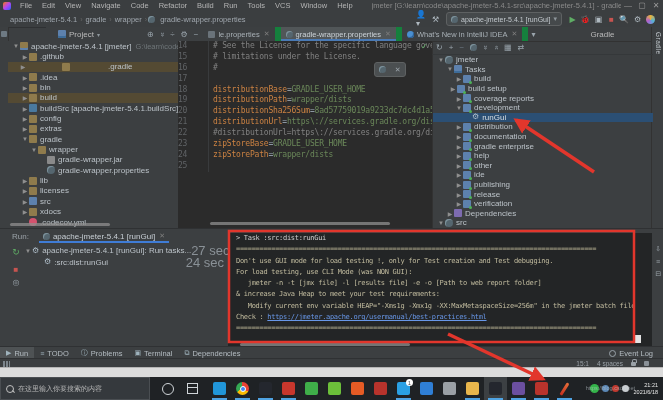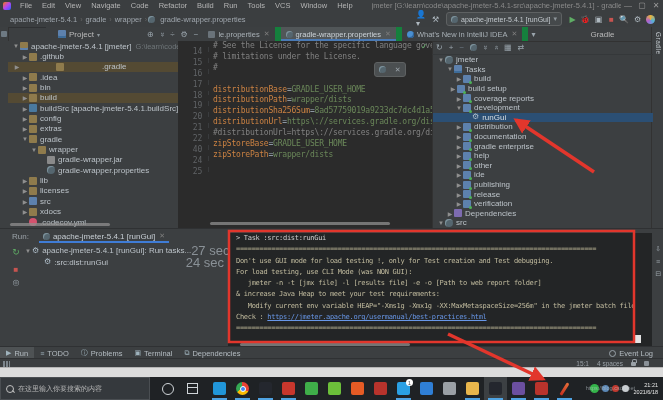--- a/index.html
+++ b/index.html
@@ -58,21 +58,21 @@
   .ticn.yml{border-radius:50%;background:#d4526e;}
   .ticn.tasks{background:#5d81ad;box-shadow:inset 0 -2px 0 #3d6c99;}
   .ticn.taskfolder{background:#5d81ad;}
   .ticn.taskfolder::after{content:"";position:absolute;right:-1px;bottom:-1px;width:3px;height:3px;border-radius:50%;background:#4db157;}
   .ticn.deps{background:#7d6bb0;}
   .gear-glyph{color:#aebdc9;font-size:8px;margin-right:3px;line-height:8px;}
   .sbar{position:absolute;background:#8f8f8f;border-radius:2px;opacity:.75;}
   
   #editor{left:178px;top:41px;width:254px;height:187px;background:#2b2b2b;overflow:hidden;font-family:"DejaVu Sans Mono",monospace;font-size:8px;letter-spacing:-0.2px;}
   .eline{display:flex;height:10.9px;line-height:10.9px;white-space:pre;}
-  .lno{width:24px;flex:none;text-align:right;padding-right:6px;color:#606366;border-right:1px solid #393b3d;margin-top:6px;}
+  .lno{width:24px;flex:none;text-align:left;padding-right:6px;color:#606366;border-right:1px solid #393b3d;}
   .code{padding-left:4px;}
   .c-com{color:#808080;} .c-key{color:#cc8242;} .c-eq{color:#a9b7c6;} .c-val{color:#6a8759;}
   #ed-widget{left:374px;top:62px;width:30px;height:13px;background:#4b4f51;border:1px solid #5e6162;border-radius:3px;display:flex;align-items:center;justify-content:space-around;}
   #ed-check{left:421px;top:42px;color:#5fad65;font-size:8px;}
   
   #gradlebar{left:432px;top:41px;width:220px;height:13px;border-left:1px solid #323232;display:flex;align-items:center;border-bottom:1px solid #35383a;}
   #gradletree{left:432px;top:55px;width:220px;height:173px;border-left:1px solid #323232;overflow:hidden;}
   #gradletree .trow{height:9.6px;font-size:8px;}
   
   #runpanel{left:0;top:228px;width:663px;height:118px;background:#3c3f41;border-top:1px solid #2f3133;}
@@ -217,21 +217,21 @@
         <span class="chev">▼</span>
         <span class="ticn project"></span>
         <span>apache-jmeter-5.4.1 [jmeter]</span>
         <span class="hint">G:\learn\code\apach</span>
       </div>
       <div class="trow" style="padding-left: 13px;">
         <span class="chev">▶</span>
         <span class="ticn folder"></span>
         <span>.github</span>
       </div>
-      <div class="trow hl" style="padding-left: 5px; gap: 35px;">
+      <div class="trow hl" style="padding-left: 11px; gap: 35px;">
         <span class="chev">▶</span>
         <span class="ticn folder"></span>
         <span>.gradle</span>
       </div>
       <div class="trow" style="padding-left: 13px;">
         <span class="chev">▶</span>
         <span class="ticn folder"></span>
         <span>.idea</span>
       </div>
       <div class="trow" style="padding-left: 13px;">
@@ -314,21 +314,21 @@
   <div id="editor" class="abs">
       <div class="eline"><span class="lno">14</span><span class="code"><span class="c-com"># See the License for the specific language governing per</span></span></div>
       <div class="eline"><span class="lno">15</span><span class="code"><span class="c-com"># limitations under the License.</span></span></div>
       <div class="eline"><span class="lno">16</span><span class="code"><span class="c-com">#</span></span></div>
       <div class="eline"><span class="lno">17</span><span class="code"></span></div>
       <div class="eline"><span class="lno">18</span><span class="code"><span class="c-key">distributionBase</span><span class="c-eq">=</span><span class="c-val">GRADLE_USER_HOME</span></span></div>
       <div class="eline"><span class="lno">19</span><span class="code"><span class="c-key">distributionPath</span><span class="c-eq">=</span><span class="c-val">wrapper/dists</span></span></div>
       <div class="eline"><span class="lno">20</span><span class="code"><span class="c-key">distributionSha256Sum</span><span class="c-eq">=</span><span class="c-val">8ad57759019a9233dc7dc4d1a530cefe189d</span></span></div>
       <div class="eline"><span class="lno">21</span><span class="code"><span class="c-key">distributionUrl</span><span class="c-eq">=</span><span class="c-val">https\://services.gradle.org/distributions/</span></span></div>
       <div class="eline"><span class="lno">22</span><span class="code"><span class="c-com">#distributionUrl=https\://services.gradle.org/distributions</span></span></div>
-      <div class="eline"><span class="lno">40</span><span class="code"><span class="c-key">zipStoreBase</span><span class="c-eq">=</span><span class="c-val">GRADLE_USER_HOME</span></span></div>
+      <div class="eline"><span class="lno">23</span><span class="code"><span class="c-key">zipStoreBase</span><span class="c-eq">=</span><span class="c-val">GRADLE_USER_HOME</span></span></div>
       <div class="eline"><span class="lno">24</span><span class="code"><span class="c-key">zipStorePath</span><span class="c-eq">=</span><span class="c-val">wrapper/dists</span></span></div>
       <div class="eline"><span class="lno">25</span><span class="code"></span></div>
     </div>
   <div id="ed-widget" class="abs">
     <span class="elephant" style="margin:0;"></span>
     <span style="font-size:7px;color:#9aa3aa;">✕</span>
   </div>
   <div id="ed-check" class="abs">✓</div>
   <div class="sbar" style="left:210px;top:222px;width:180px;height:3px;"></div>
 

